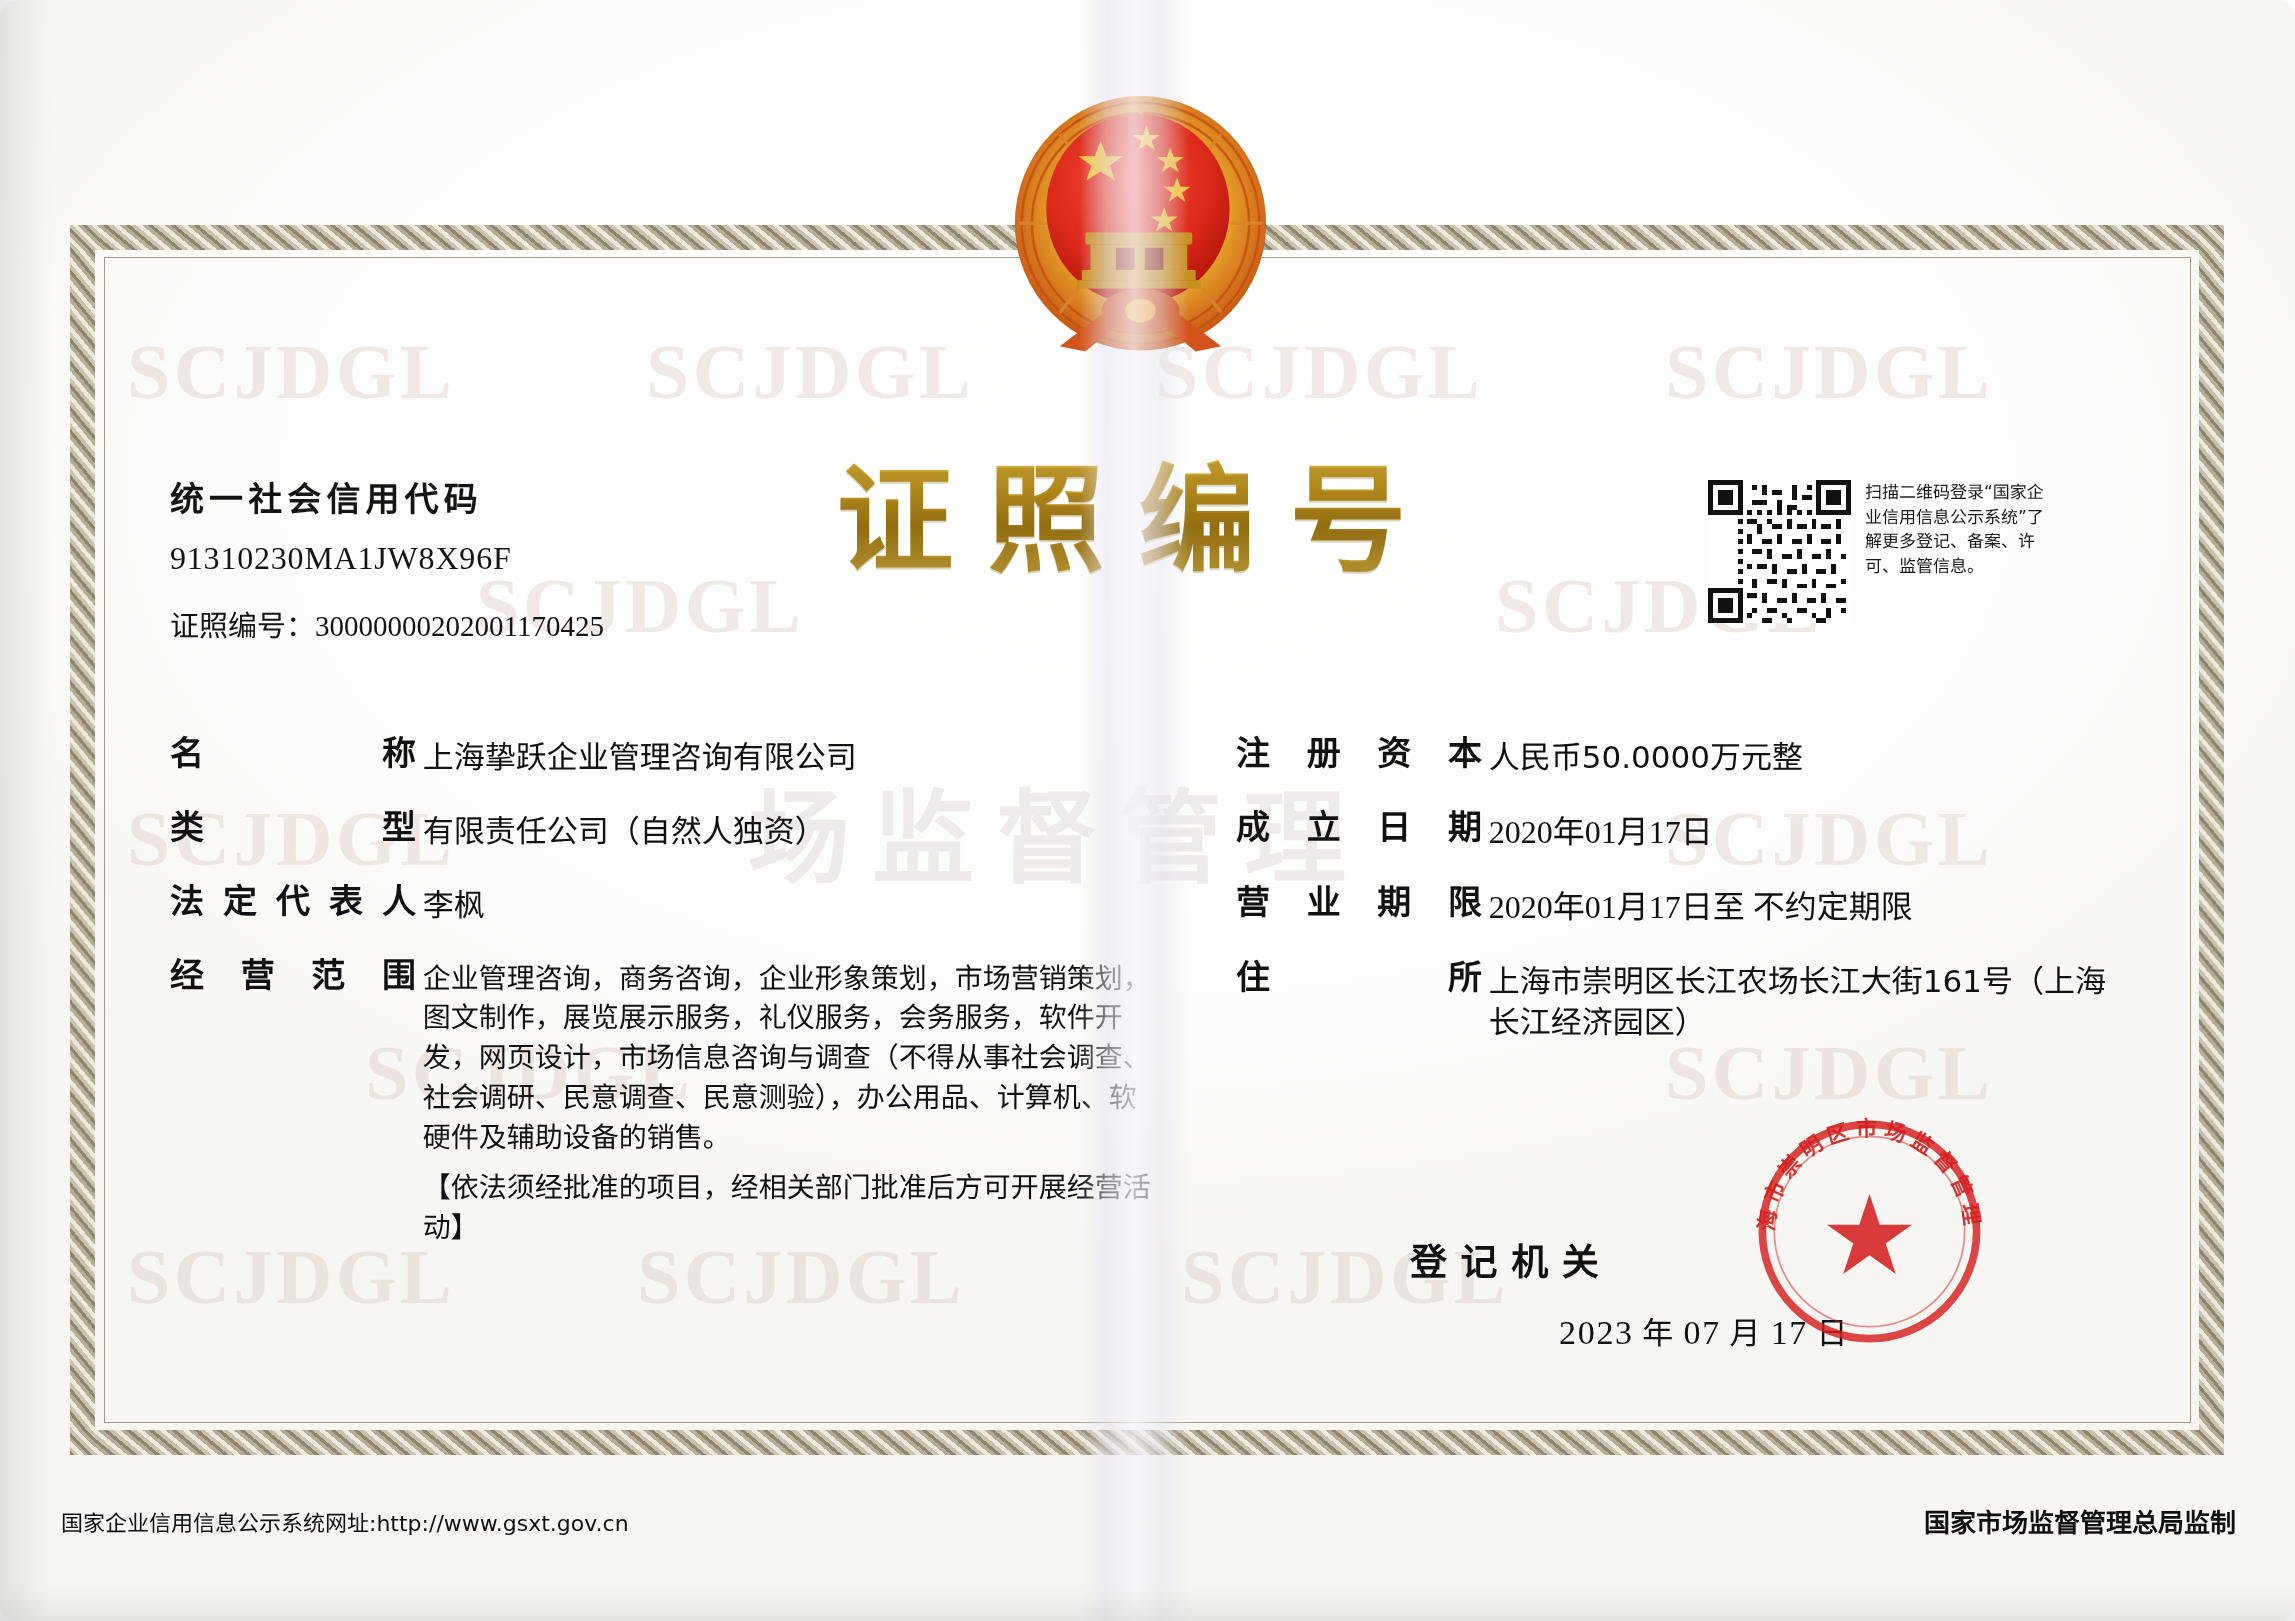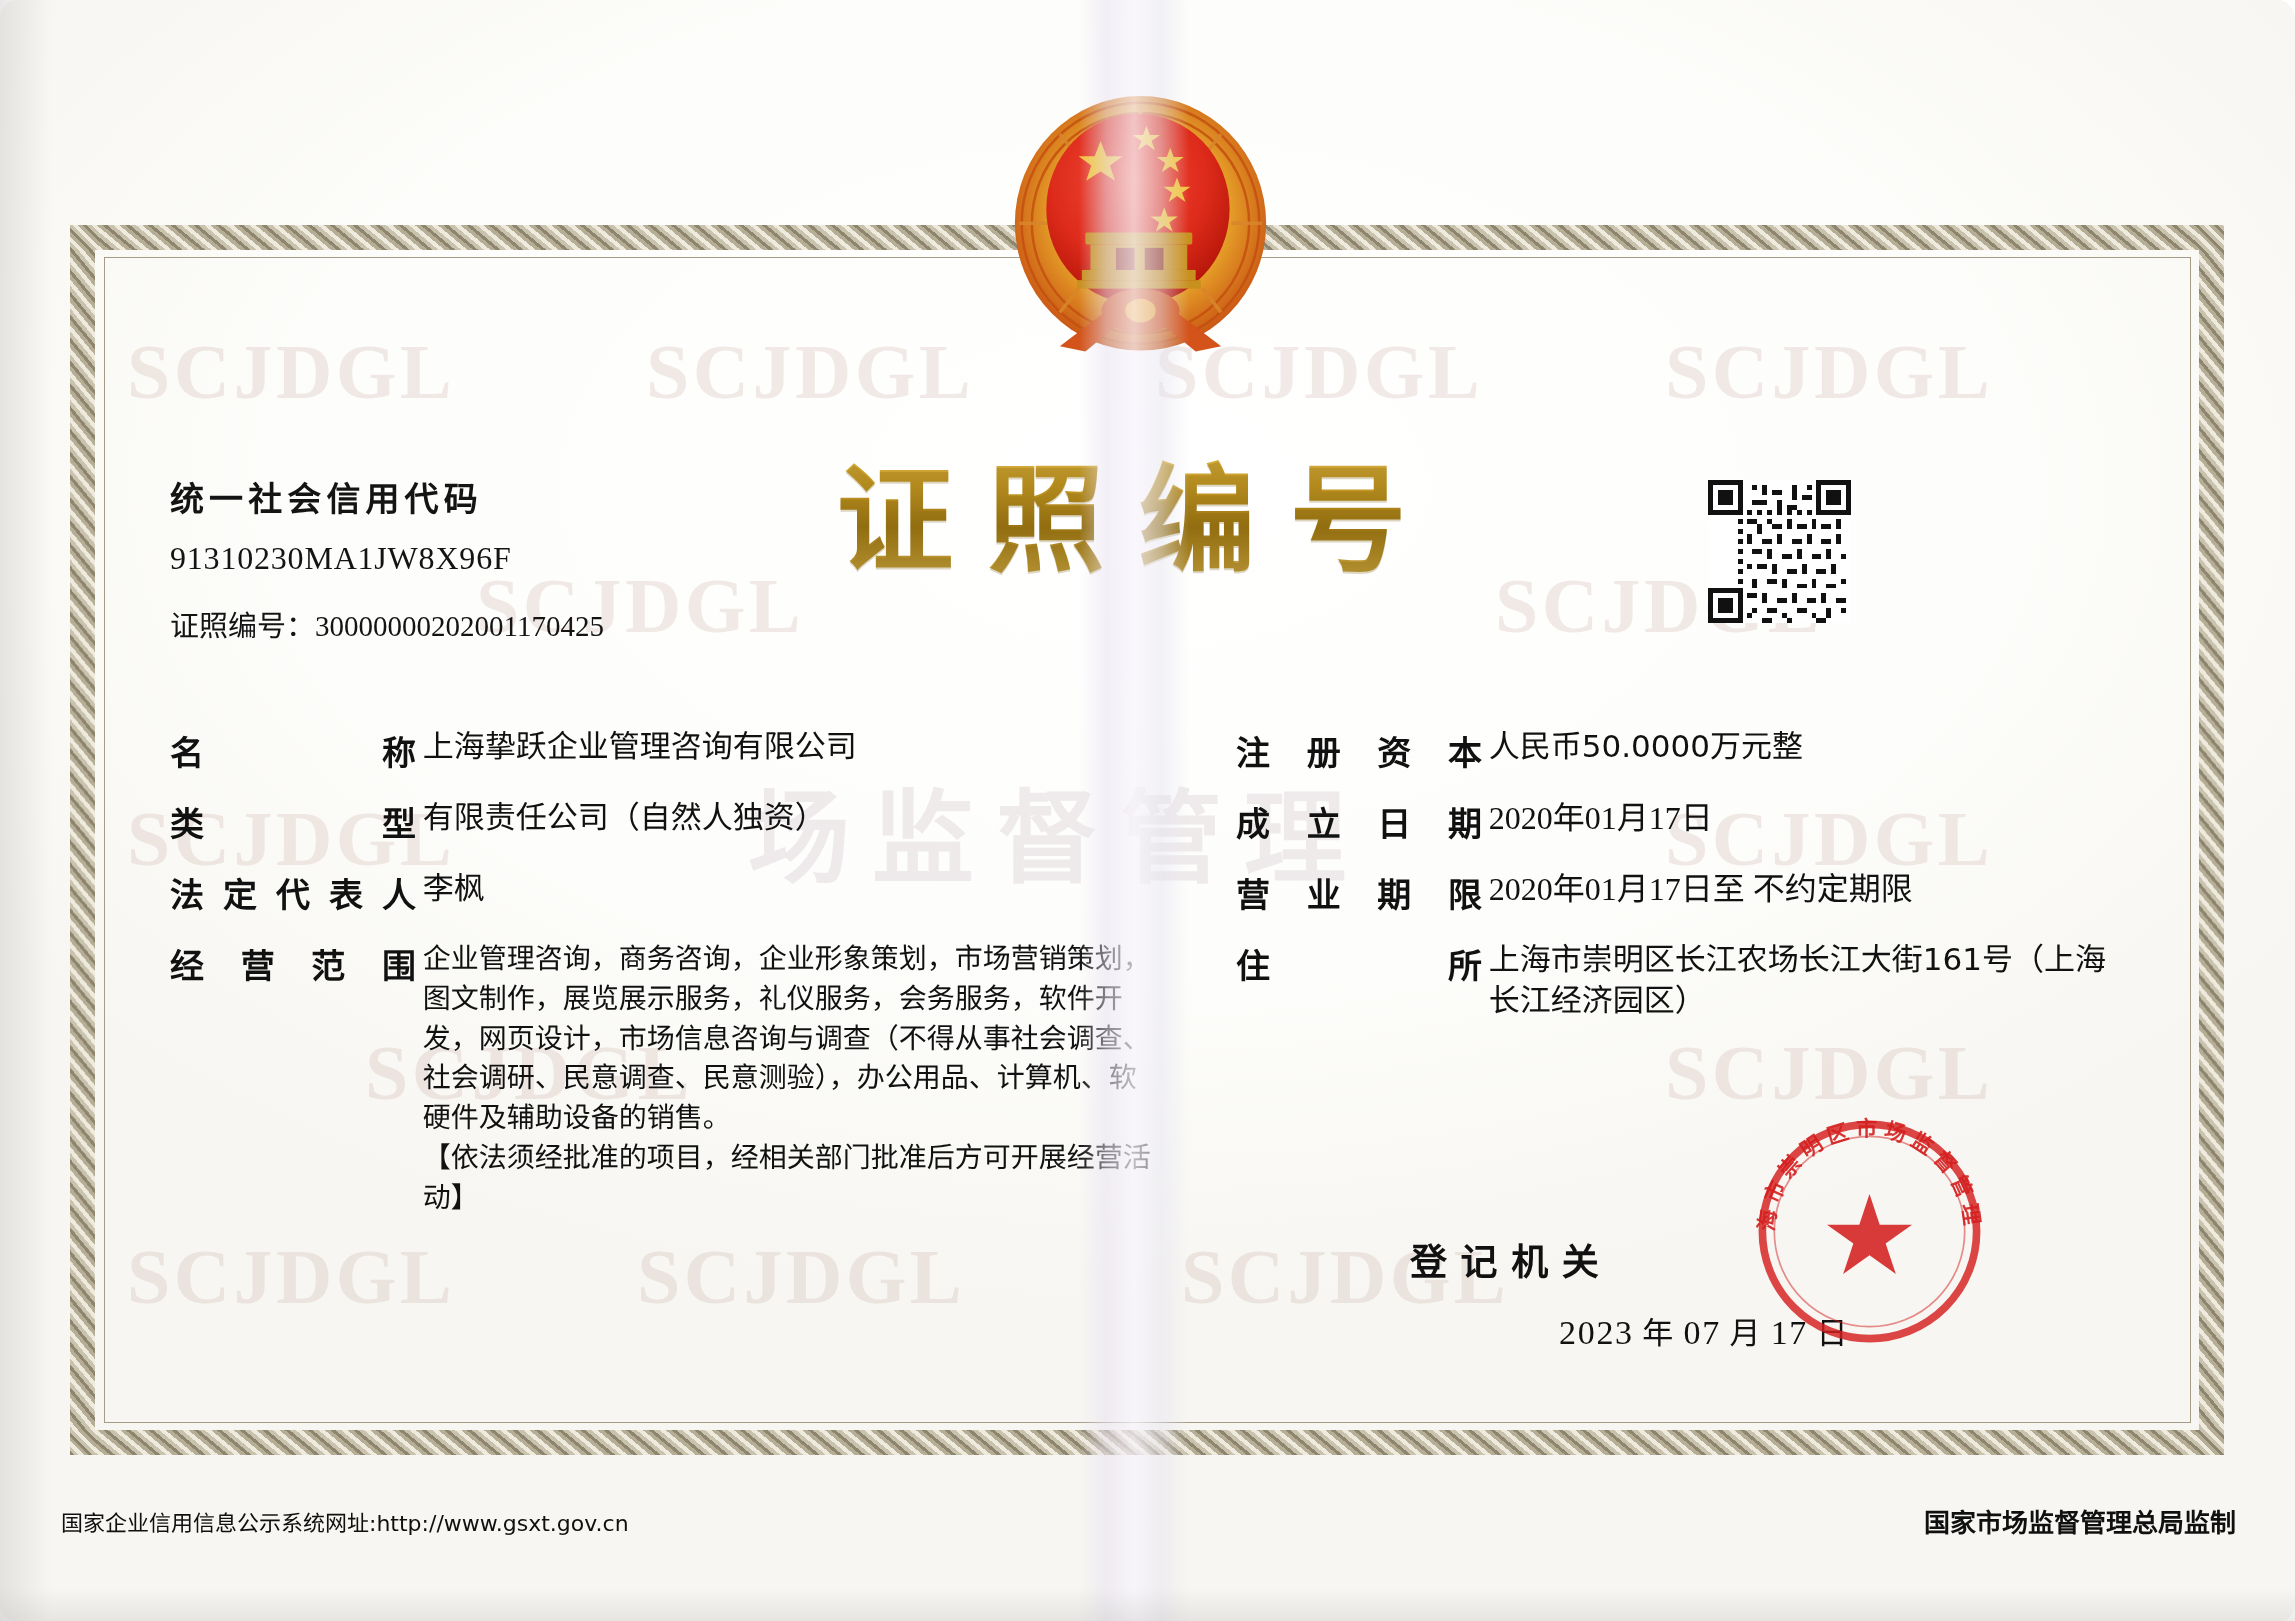--- a/index.html
+++ b/index.html
@@ -208,20 +208,21 @@
     white-space: nowrap;
   }
   .lbl-4 { width: 246px; display: flex; justify-content: space-between; }
   .lbl-4 > span { display:block; }
   .val {
     font-family: "DejaVu Sans", sans-serif;
     font-size: 31px;
     color: #111;
     line-height: 1.32;
     padding-left: 6.8px;
+    margin-top: 11px;
   }
   .val-serif {
     font-family: "Liberation Serif", "DejaVu Serif", serif;
     font-size: 32px;
   }
   .scope {
     font-size: 28px;
     line-height: 1.42;
     letter-spacing: 0px;
     max-width: 765px;
@@ -478,20 +479,21 @@
           <rect x="21" y="27" width="1" height="1"></rect>
         <rect x="24" y="26" width="1" height="2"></rect>
           <rect x="27" y="26" width="1" height="1"></rect>
         <rect x="8" y="27" width="1" height="1"></rect>
           <rect x="11" y="28" width="2" height="1"></rect>
         <rect x="16" y="28" width="1" height="1"></rect>
           <rect x="22" y="28" width="2" height="1"></rect>
       </g>
     </svg>
   </div>
+  <div class="qr-note">扫描二维码登录“国家企业信用信息公示系统”了解更多登记、备案、许可、监管信息。</div>
 
   <div class="fields-left">
 
     <div class="row">
       <div class="lbl lbl-4">
         <span>名</span>
         <span>称</span>
       </div>
       <div class="val">上海挚跃企业管理咨询有限公司</div>
     </div>

